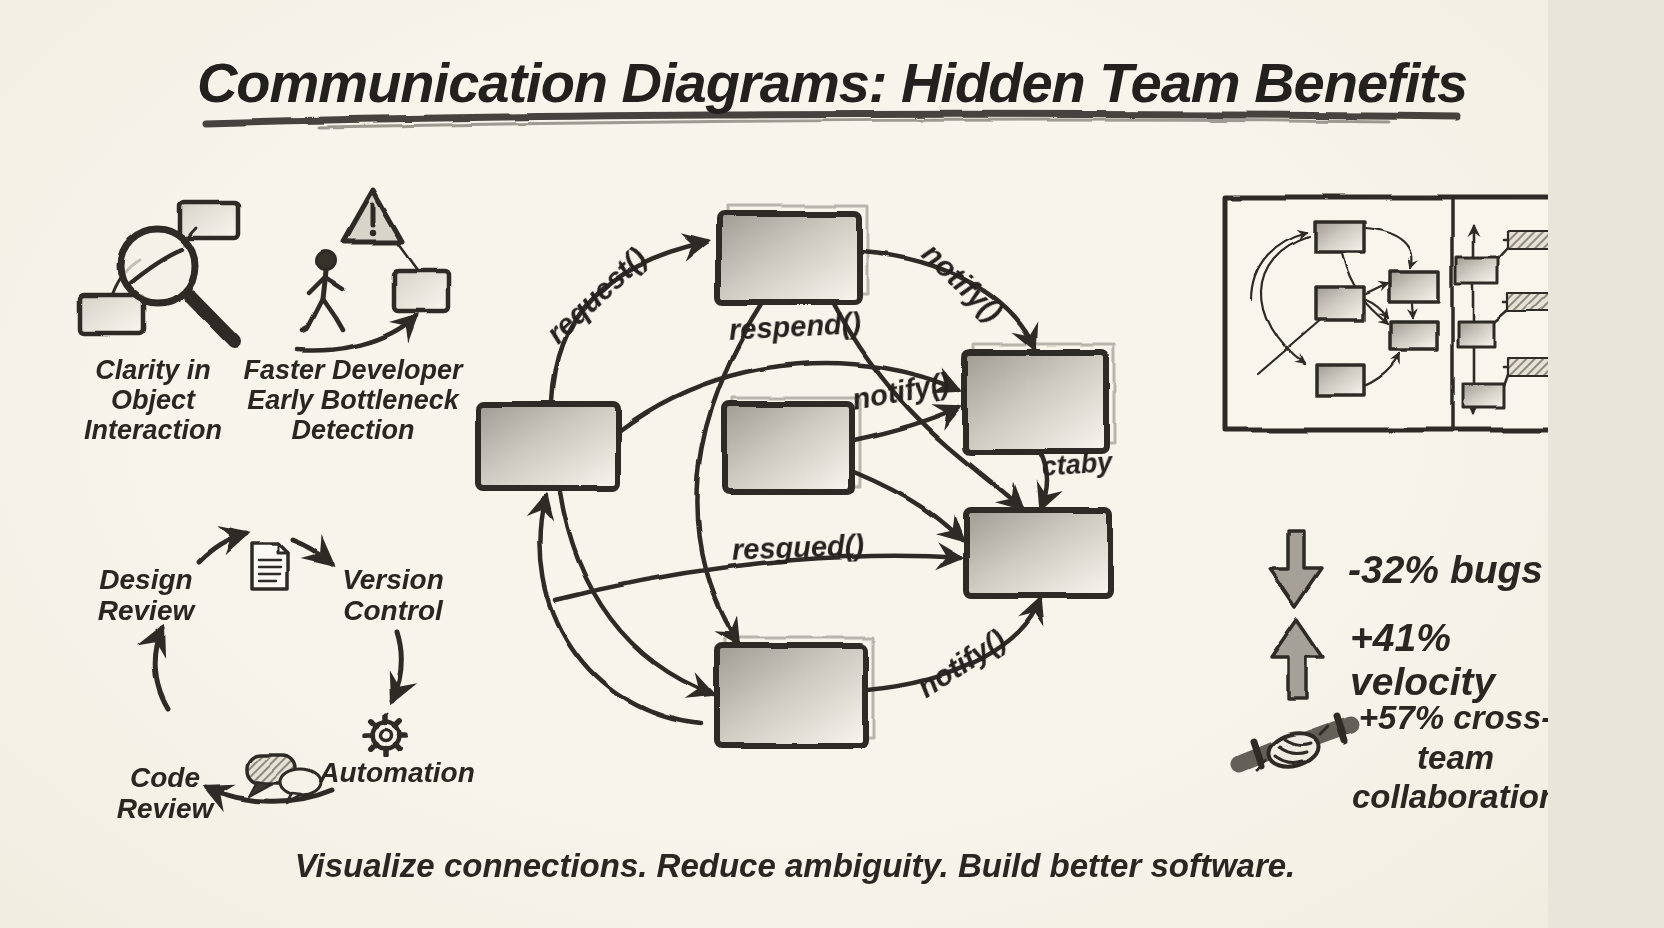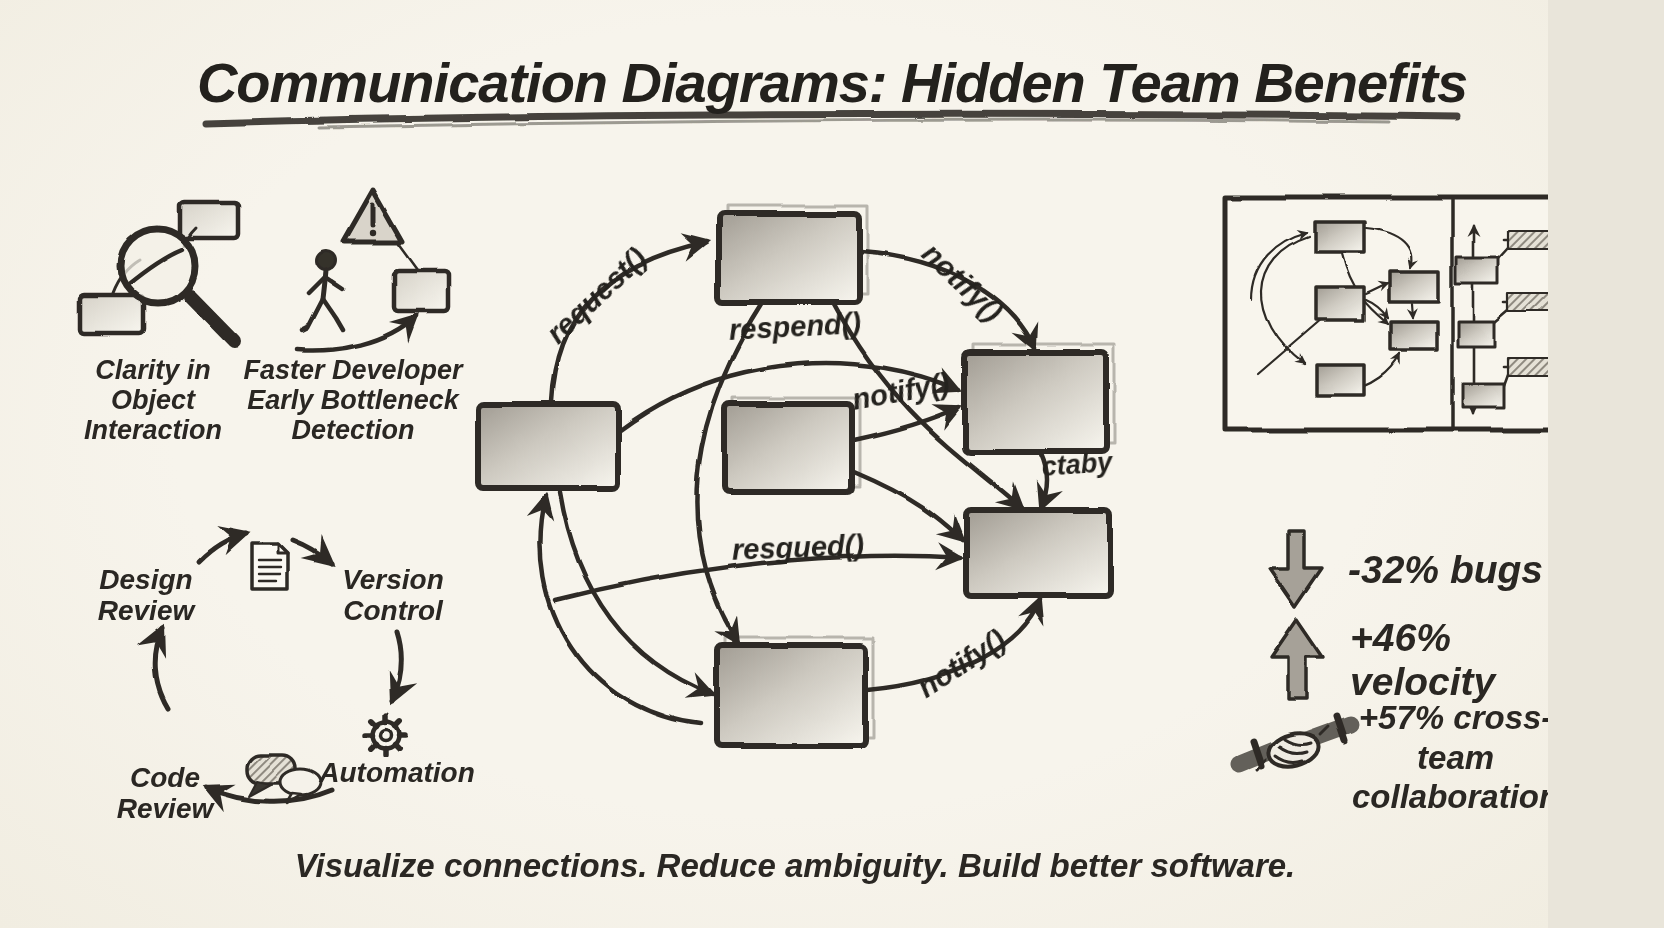--- a/index.html
+++ b/index.html
@@ -207,18 +207,18 @@
 
   <div class="msg" style="left:597px;top:296px;transform:translate(-50%,-50%) rotate(-43deg);">request()</div>
   <div class="msg" style="left:962px;top:283px;transform:translate(-50%,-50%) rotate(44deg);">notify()</div>
   <div class="msg" style="left:795px;top:327px;transform:translate(-50%,-50%) rotate(-3deg);">respend()</div>
   <div class="msg" style="left:901px;top:392px;transform:translate(-50%,-50%) rotate(-10deg);">notify()</div>
   <div class="msg" style="left:1077px;top:465px;font-size:27px;transform:translate(-50%,-50%) rotate(-4deg);">ctaby</div>
   <div class="msg" style="left:798px;top:548px;transform:translate(-50%,-50%) rotate(-2deg);">resgued()</div>
   <div class="msg" style="left:962px;top:664px;transform:translate(-50%,-50%) rotate(-33deg);">notify()</div>
 
   <div class="txt stat" style="left:1348px;top:570px;transform:translate(0,-50%);">-32% bugs</div>
-  <div class="txt stat" style="left:1350px;top:660px;transform:translate(0,-50%);">+46% velocity</div>
+  <div class="txt stat" style="left:1350px;top:660px;transform:translate(0,-50%);">+41% velocity</div>
   <div class="txt stat2" style="left:1352px;top:757px;transform:translate(0,-50%);text-align:center;">+57% cross-team
 collaboration</div>
 
   <div class="txt ctr tagline" style="left:795px;top:866px;">Visualize connections. Reduce ambiguity. Build better software.</div>
 </div>
 
 </body></html>

